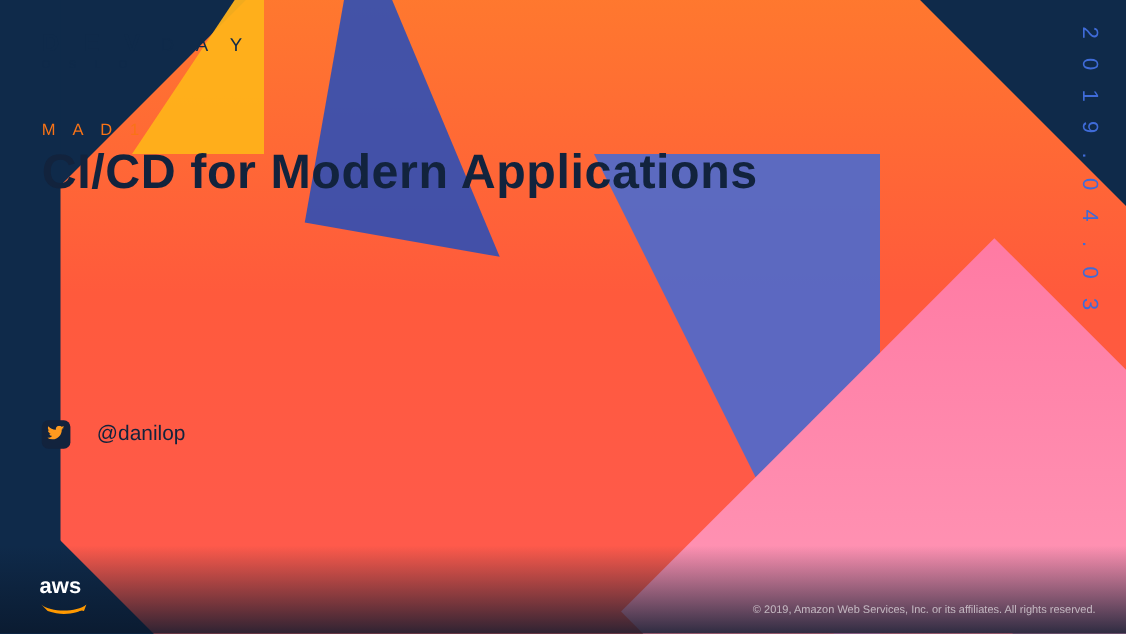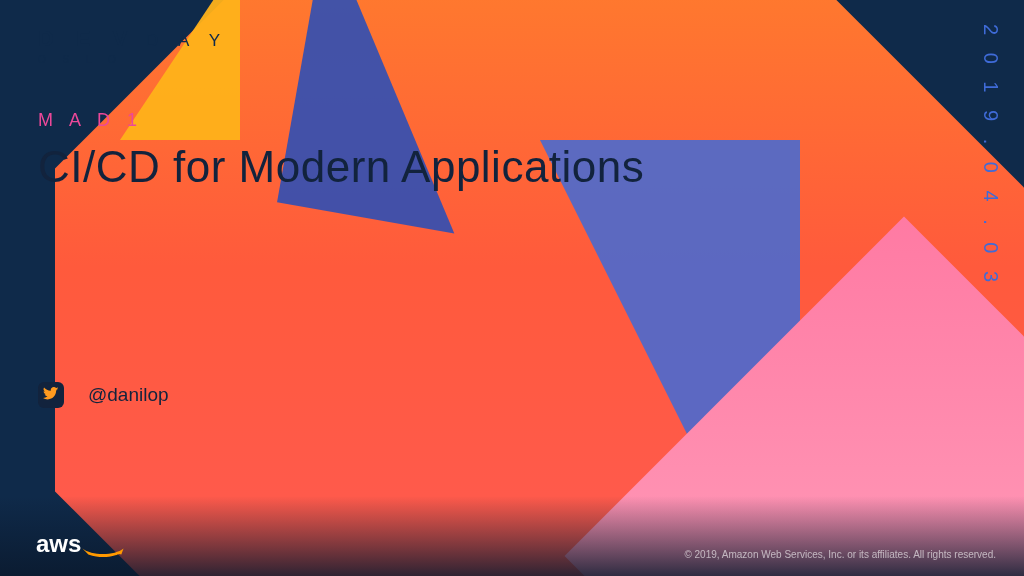--- a/index.html
+++ b/index.html
@@ -74,26 +74,26 @@
       color: #0f2a4a;
       letter-spacing: 6px;
       font-weight: 400;
     }
     .event-brand .dev { font-weight: 700; font-size: 22px; letter-spacing: 8px; }
     .event-brand .day { font-weight: 300; font-size: 17px; letter-spacing: 8px; }
     .event-brand .city { display:block; font-size: 10px; letter-spacing: 7px; margin-top: 2px; }
 
     .session-code {
       position:absolute; top: 110px; left: 38px;
-      font-size: 18px; letter-spacing: 6px; color: #ec4899;
+      font-size: 15px; letter-spacing: 6px; color: #f97316;
     }
 
     .title {
-      position:absolute; top: 142px; left: 38px;
-      font-size: 44px; font-weight: 400; color: #12233d;
+      position:absolute; top: 132px; left: 38px;
+      font-size: 44px; font-weight: 700; color: #12233d;
       letter-spacing: 0.5px;
     }
 
     .speaker {
       position:absolute; top: 320px; left: 38px;
       color: #12233d;
       font-size: 19px; line-height: 1.35;
     }
     .speaker .name { display:block; }
     .speaker .role { display:block; }
@@ -111,22 +111,22 @@
 
     .date-vertical {
       position:absolute; top: 24px; right: 22px;
       writing-mode: vertical-rl;
       font-size: 20px; letter-spacing: 6px;
       color: #3f6bd8; font-weight: 300;
     }
 
     .aws-logo {
       position:absolute; left: 36px; bottom: 20px;
-      color:#fff; font-weight:700; font-size:24px;
-      display:flex; align-items:center;
+      color:#fff; font-weight:700; font-size:20px;
+      display:flex; flex-direction:column; 
       line-height:1;
     }
     .aws-logo .smile {
       width: 44px; height: 12px; margin-top:1px;
     }
     .aws-logo .smile svg { width:100%; height:100%; }
 
     .copyright {
       position:absolute; right: 28px; bottom: 16px;
       font-size: 10px; color: rgba(255,255,255,0.6);

